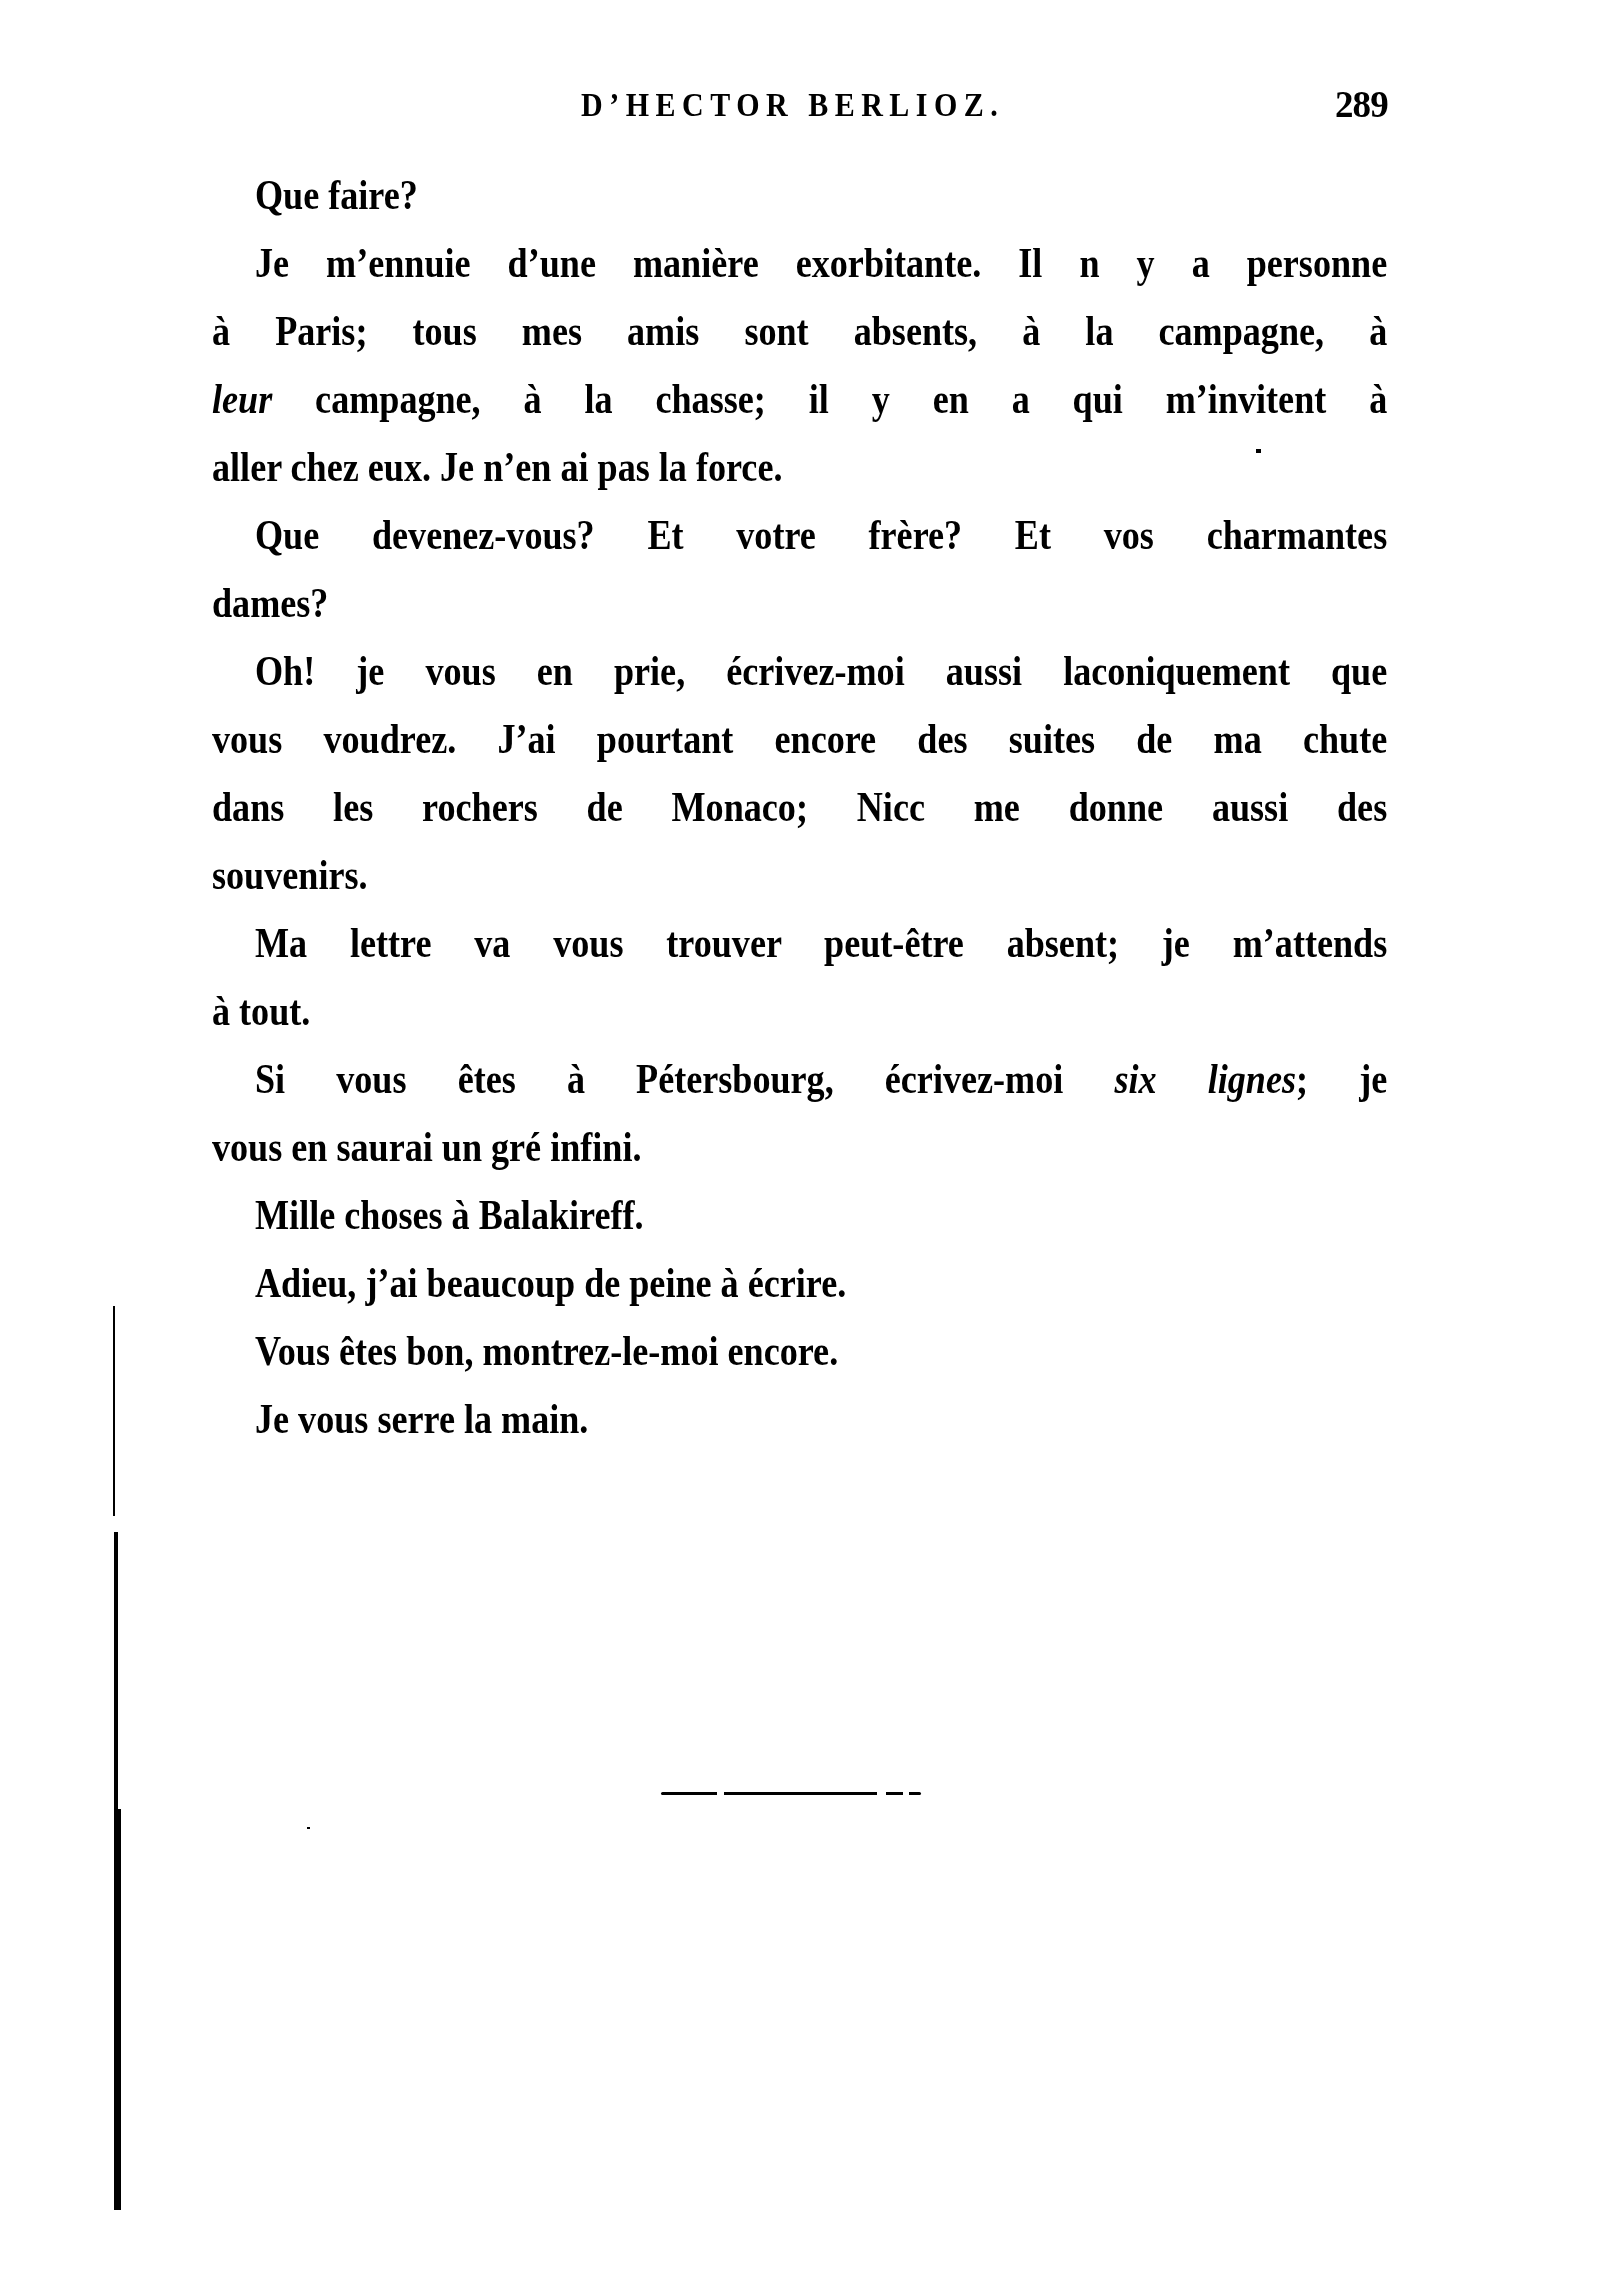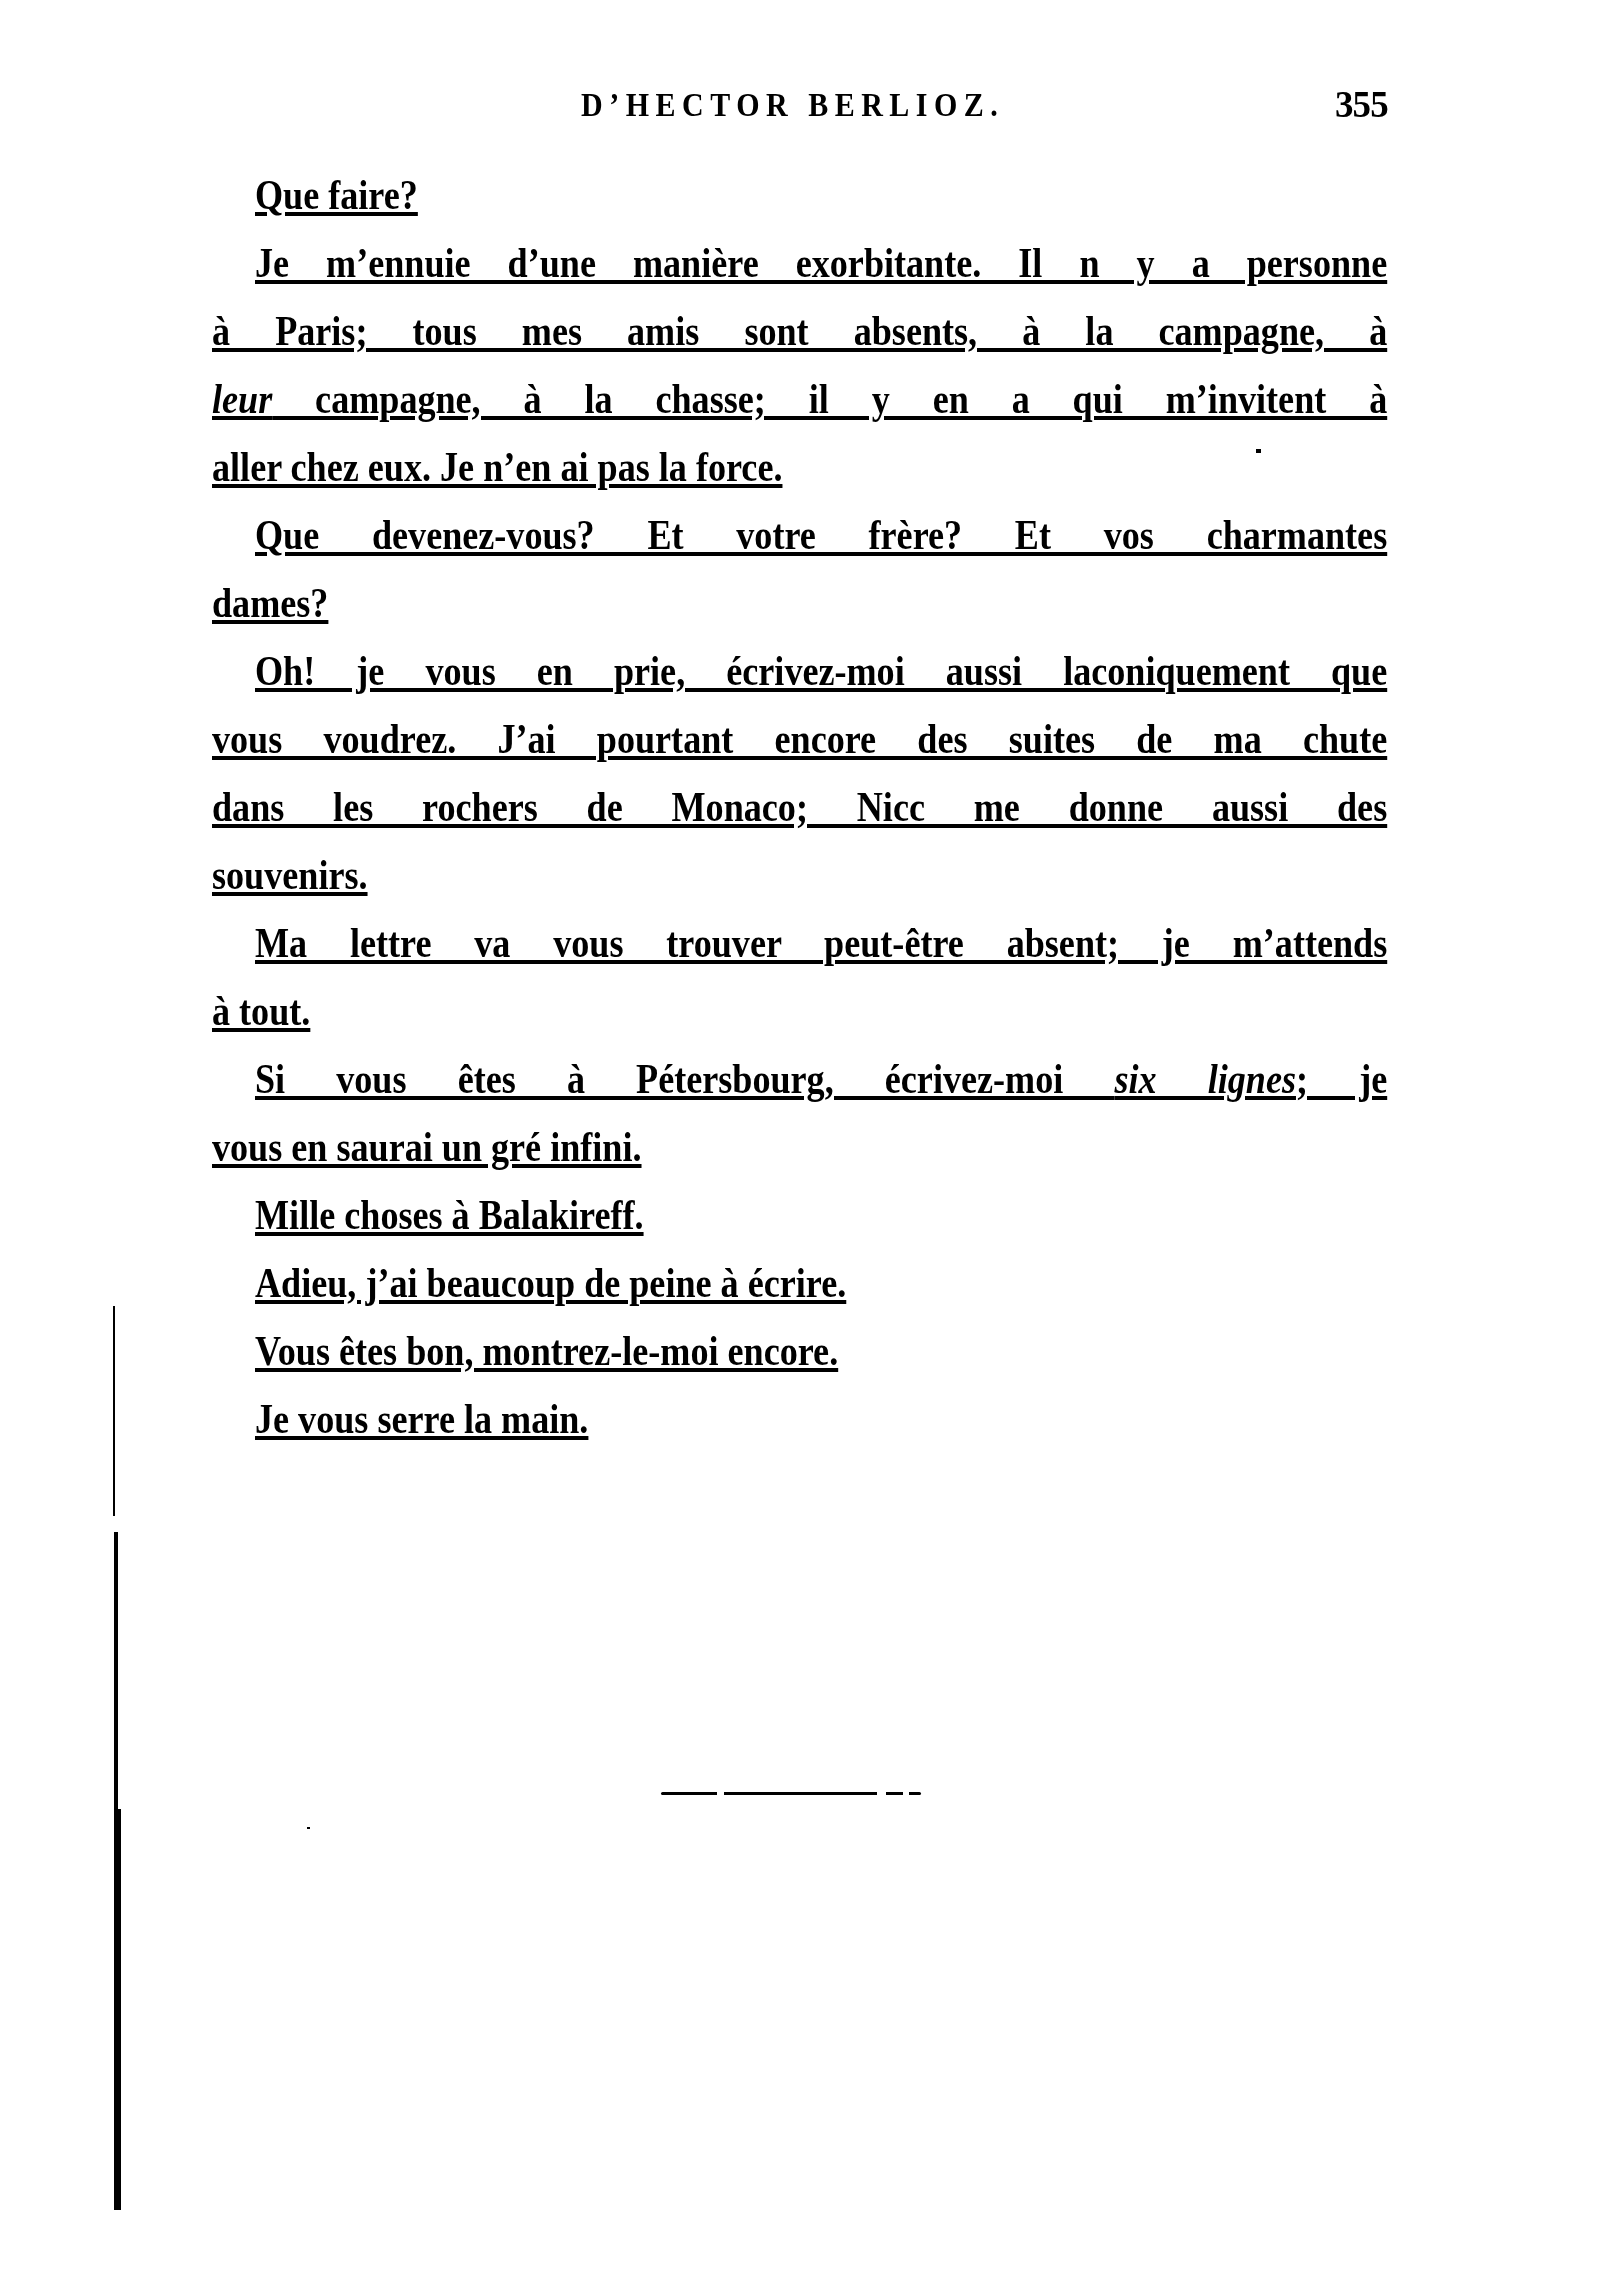--- a/index.html
+++ b/index.html
@@ -2,38 +2,38 @@
 <html style="font-size:14.8px"><head>
 <meta charset="utf-8">
 <style>
   html, body { margin: 0; padding: 0; background: #ffffff; }
   body { width: 1618px; height: 2293px; position: relative; overflow: hidden;
          font-family: "Liberation Serif", "DejaVu Serif", serif; color: #000; }
   .running-head { position: absolute; top: 85px; left: 0; width: 1368px; height: 46px; }
   .head-title { position: absolute; left: 581px; top: 0; font-size: 30px; font-weight: bold;
                 letter-spacing: 6.5px; text-transform: uppercase; transform: scaleY(1.15); transform-origin: top left; }
   .page-number { position: absolute; left: 1335px; top: -1.8px; font-size: 37px; font-weight: bold; letter-spacing: -0.9px; }
-  .text-block { position: absolute; left: 212px; top: 167px; width: 1175px; text-decoration: underline; }
+  .text-block { position: absolute; left: 212px; top: 167px; width: 1175px; }
   .line { height: 68px; line-height: 57px; font-size: 42px; font-weight: bold; white-space: nowrap;
           text-align: justify; text-align-last: justify; transform: scaleX(0.86); transform-origin: left center; width: 116.3%; }
   .line.indent { padding-left: 50px; box-sizing: border-box; }
   .line.last { text-align-last: left; }
   .line .it { font-style: italic; }
   .speck { position: absolute; background: #000; }
   .margin-rule { position: absolute; background: #000; }
   .end-rule { position: absolute; left: 661px; top: 1792px; width: 260px; height: 2.8px; background: #000;
               border-radius: 1.8px; }
   .end-rule-gap { position: absolute; top: 1791px; height: 4.6px; background: #fff; }
 </style>
 </head>
 <body>
 
 <div class="running-head">
   <div class="head-title">D’HECTOR BERLIOZ.</div>
-  <div class="page-number">355</div>
+  <div class="page-number">289</div>
 </div>
 
 <div class="text-block" id="text-block">
     <div class="line indent last">Que faire?</div>
     <div class="line indent">Je m’ennuie d’une manière exorbitante. Il n y a personne</div>
     <div class="line">à Paris; tous mes amis sont absents, à la campagne, à</div>
     <div class="line"><span style="white-space: pre;"></span><span class="it" style="white-space: pre;">leur</span><span style="white-space: pre;"> campagne, à la chasse; il y en a qui m’invitent à</span></div>
     <div class="line last">aller chez eux. Je n’en ai pas la force.</div>
     <div class="line indent">Que devenez-vous? Et votre frère? Et vos charmantes</div>
     <div class="line last">dames?</div>

